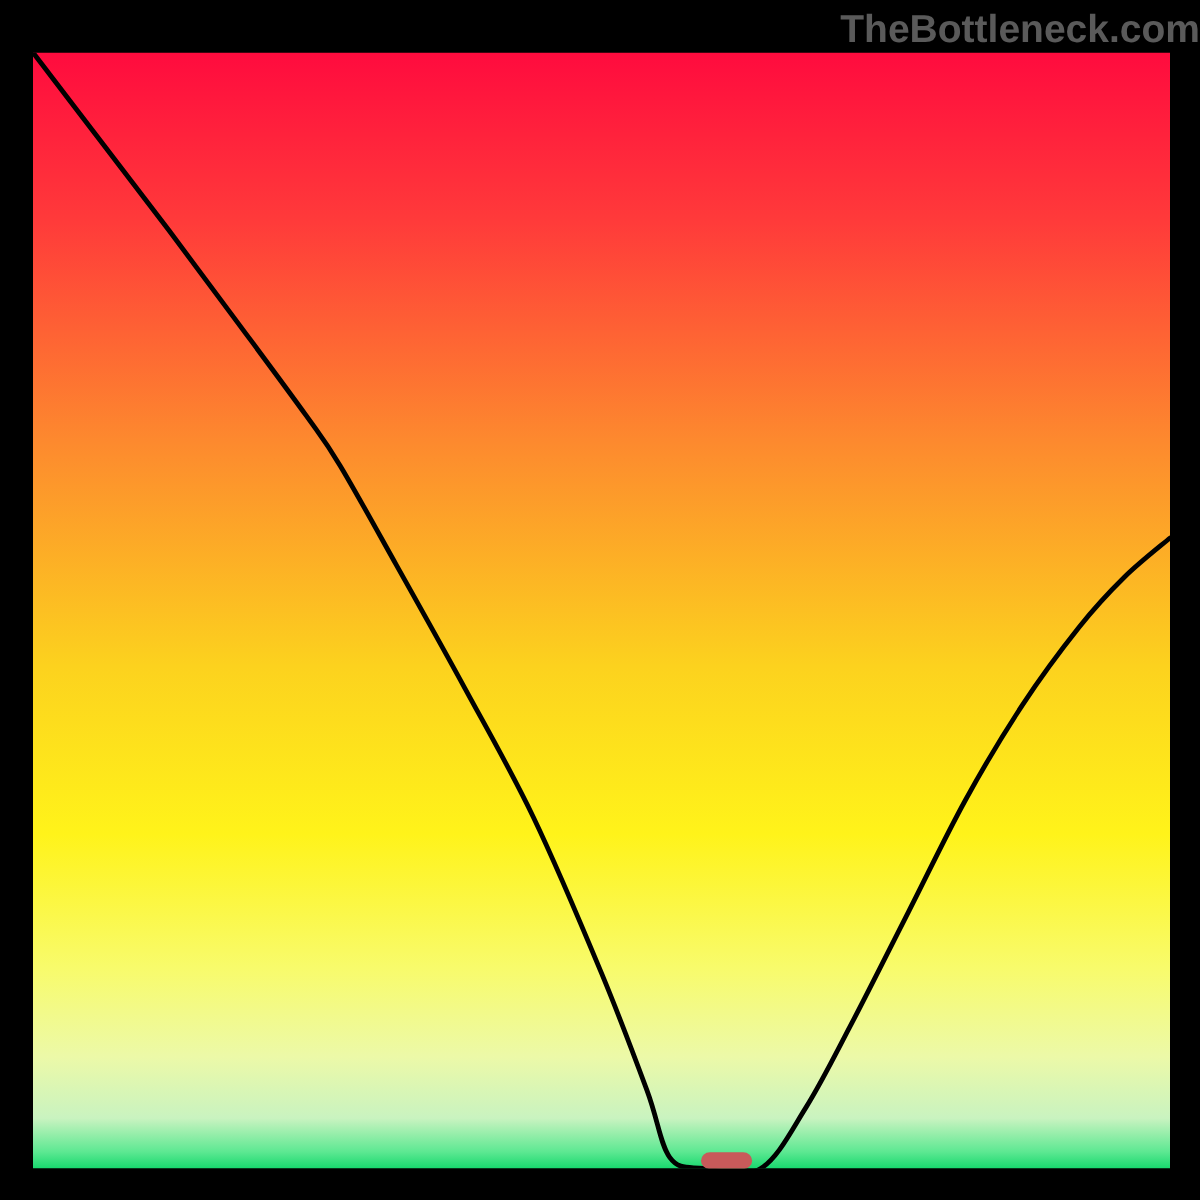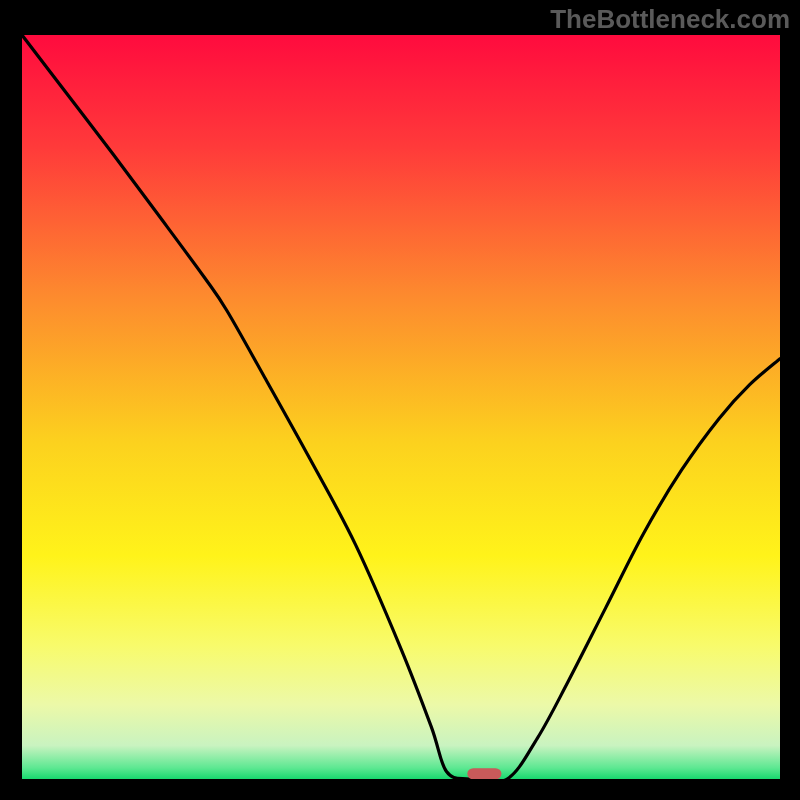--- a/index.html
+++ b/index.html
@@ -27,21 +27,21 @@
     font-weight: 600;
     text-align: right;
   }
   svg { display: block; }
 </style>
 </head>
 <body>
 
 <div class="frame">
 
-  <div class="watermark" style="right: 10px; top: 4px; font-size: 26px; color: rgb(90, 90, 90);">TheBottleneck.com</div>
+  <div class="watermark" style="right: 0; top: 4px; font-size: 26px; color: rgb(90, 90, 90);">TheBottleneck.com</div>
 
   <div class="plot" id="plot" style="left: 22px; top: 35px; width: 758px; height: 744px;">
     <svg id="plot-svg" xmlns="http://www.w3.org/2000/svg" width="758" height="744" viewBox="0 0 758 744">
       <defs>
         <linearGradient id="bg-grad" x1="0" y1="0" x2="0" y2="1">
             <stop offset="0%" stop-color="#ff0b3e"></stop>
             <stop offset="15%" stop-color="#ff3a3a"></stop>
             <stop offset="35%" stop-color="#fd8a2e"></stop>
             <stop offset="55.00000000000001%" stop-color="#fcd21e"></stop>
             <stop offset="70%" stop-color="#fff31a"></stop>

